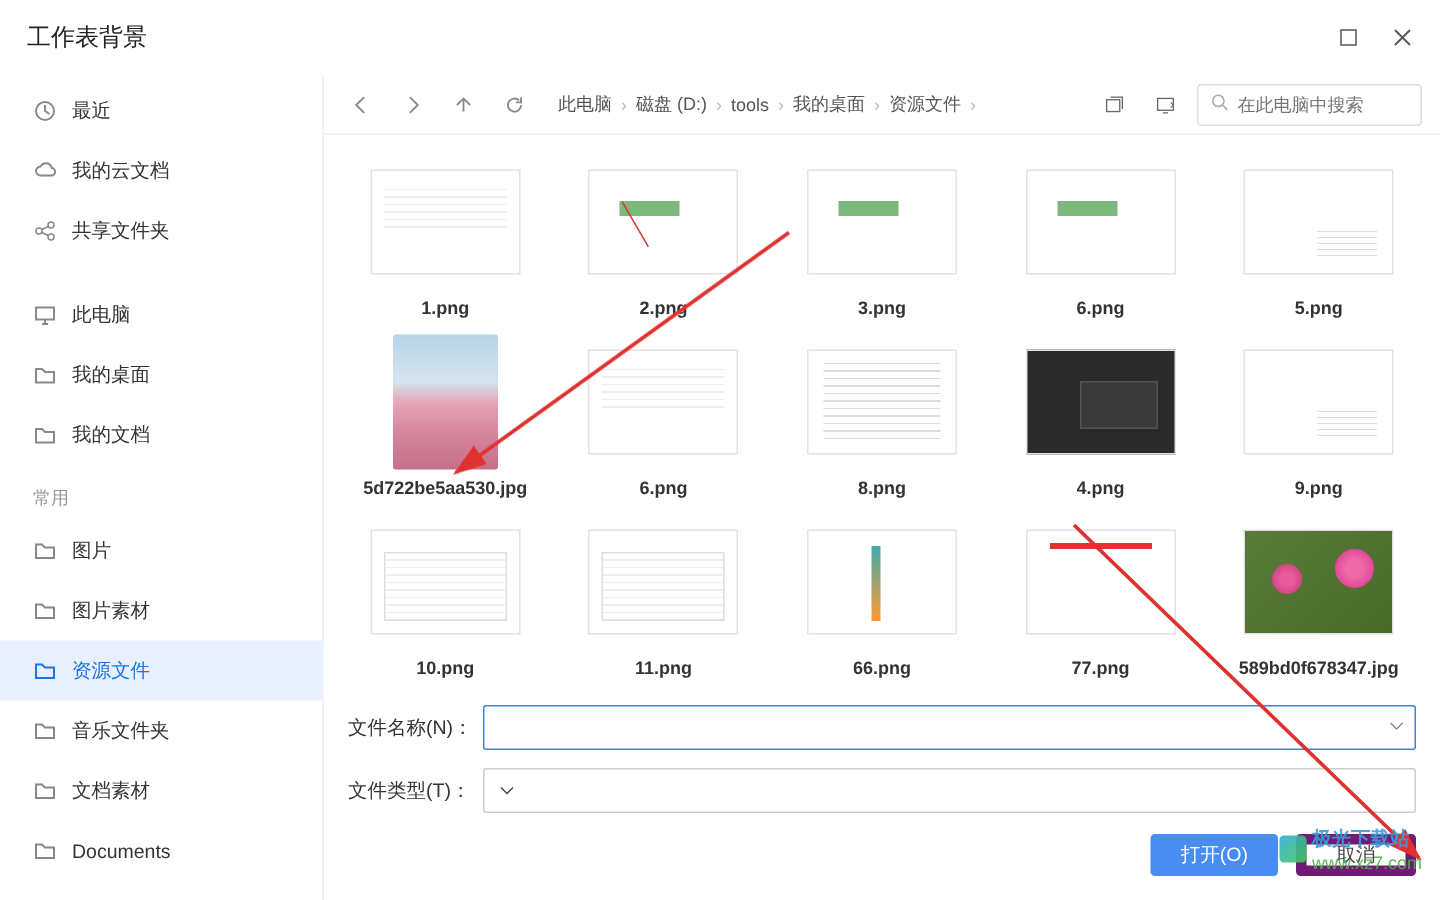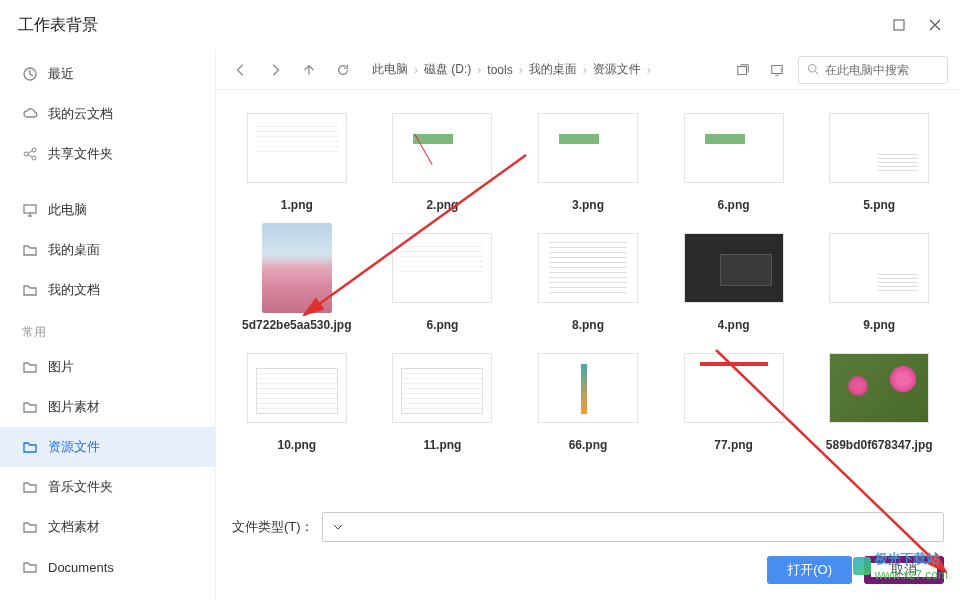--- a/index.html
+++ b/index.html
@@ -357,20 +357,29 @@
           <div class="file-cell">
             <div class="thumb">
               <div class="thumb-box blossom2"></div>
             </div>
             <div class="fname">589bd0f678347.jpg</div>
           </div>
         </div>
     </div>
 
     <div class="bottom-bar">
+      <div class="field-row">
+        <span class="field-label">文件名称(N)：</span>
+        <div class="input-wrap">
+          <input class="field-input" value="" style="">
+          <span class="dropdown-chevron"><svg width="10" height="10" viewBox="0 0 10 10">
+                <path d="M1 3l4 4 4-4" fill="none" stroke="currentColor"></path>
+              </svg></span>
+        </div>
+      </div>
       <div class="field-row">
         <span class="field-label">文件类型(T)：</span>
         <div class="field-select">
           <span><svg width="10" height="10" viewBox="0 0 10 10">
                 <path d="M1 3l4 4 4-4" fill="none" stroke="currentColor"></path>
               </svg></span>
         </div>
       </div>
       <div class="btn-row">
         <button class="btn btn-primary">打开(O)</button>

